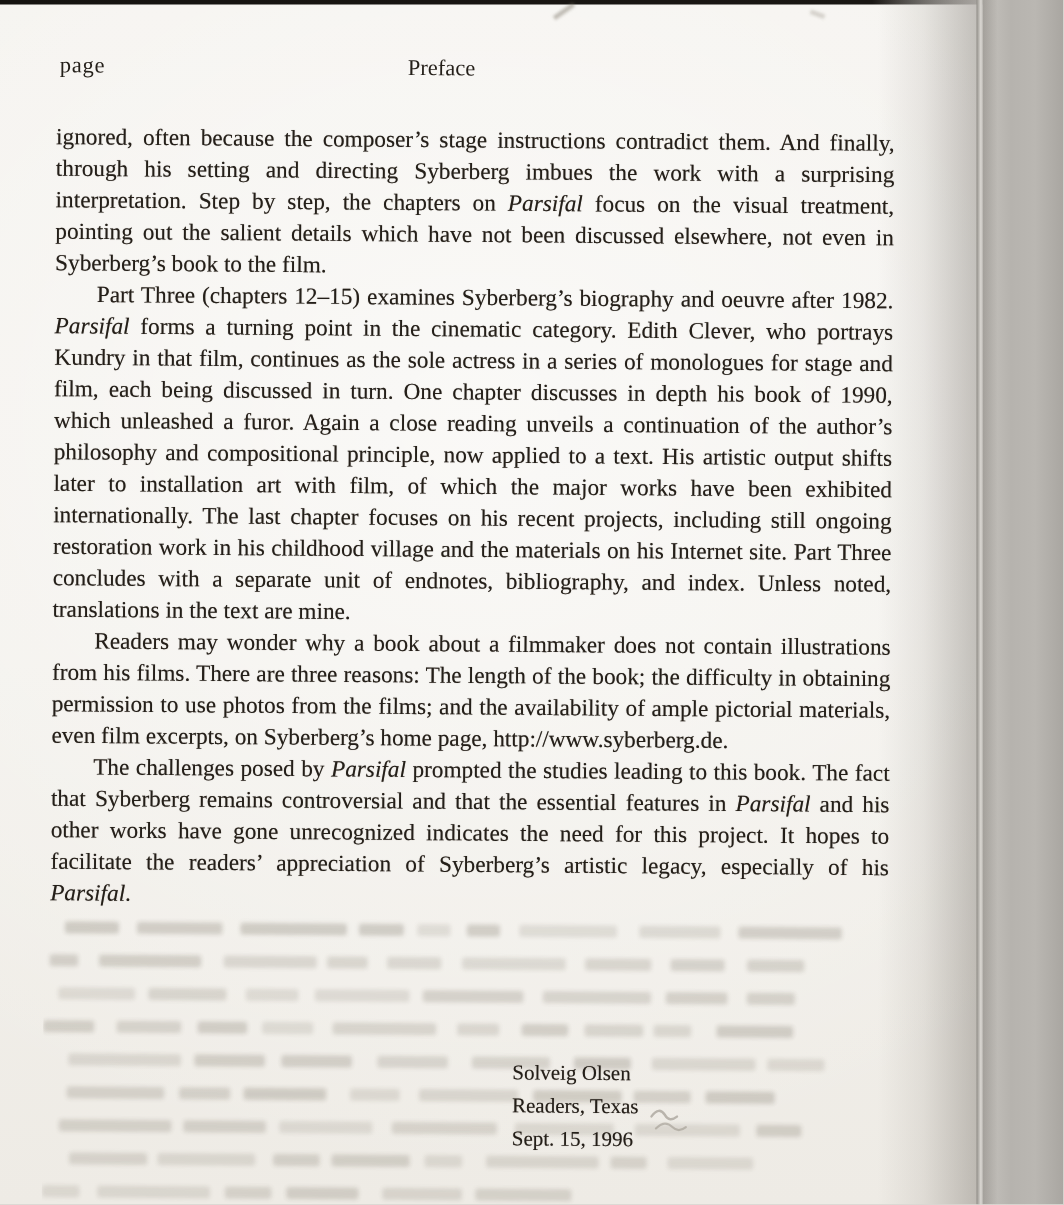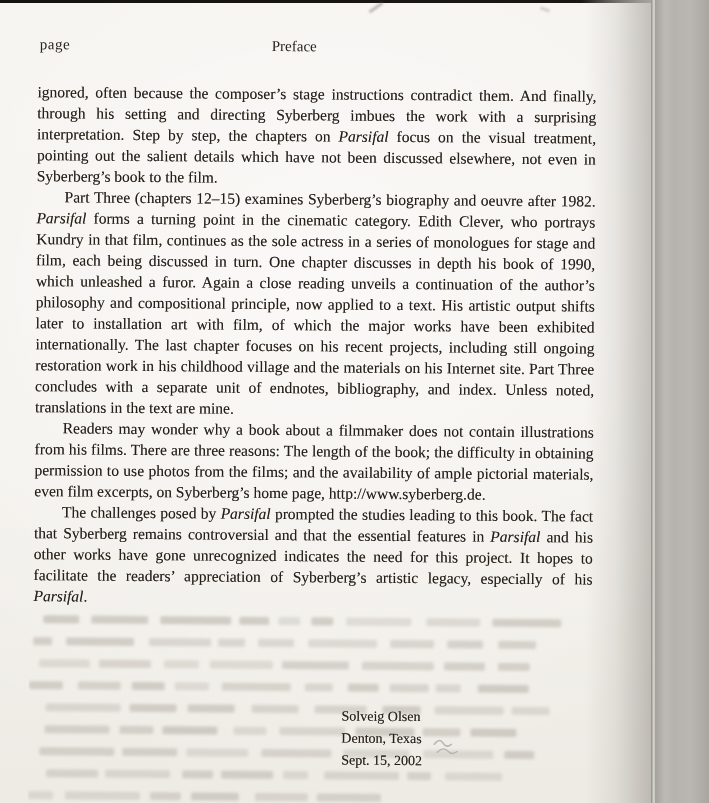--- a/index.html
+++ b/index.html
@@ -132,22 +132,22 @@
         <div class="ghost-row" style="padding-left: 0.0086688px;"><span class="ghost-word" style="width: 34.4228px; margin-right: 14.7694px; opacity: 0.89;"></span><span class="ghost-word" style="width: 43.0614px; margin-right: 10.6716px; opacity: 0.78;"></span><span class="ghost-word" style="width: 32.7274px; margin-right: 9.92381px; opacity: 0.93;"></span><span class="ghost-word" style="width: 34.3991px; margin-right: 12.9472px; opacity: 0.58;"></span><span class="ghost-word" style="width: 68.7885px; margin-right: 13.8712px; opacity: 0.75;"></span><span class="ghost-word" style="width: 28.1016px; margin-right: 15.2748px; opacity: 0.68;"></span><span class="ghost-word" style="width: 30.8424px; margin-right: 11.5513px; opacity: 0.9;"></span><span class="ghost-word" style="width: 39.1142px; margin-right: 7.01047px; opacity: 0.74;"></span><span class="ghost-word" style="width: 24.2838px; margin-right: 16.9052px; opacity: 0.67;"></span><span class="ghost-word" style="width: 51.4105px; margin-right: 12.9291px; opacity: 0.95;"></span></div>
         <div class="ghost-row" style="padding-left: 17.3062px;"><span class="ghost-word" style="width: 74.5177px; margin-right: 9.56717px; opacity: 0.65;"></span><span class="ghost-word" style="width: 46.7353px; margin-right: 10.9431px; opacity: 0.9;"></span><span class="ghost-word" style="width: 47.3818px; margin-right: 16.4399px; opacity: 0.9;"></span><span class="ghost-word" style="width: 47.2328px; margin-right: 16.1512px; opacity: 0.73;"></span><span class="ghost-word" style="width: 51.8901px; margin-right: 15.8865px; opacity: 0.76;"></span><span class="ghost-word" style="width: 37.5838px; margin-right: 14.4409px; opacity: 0.95;"></span><span class="ghost-word" style="width: 68.7032px; margin-right: 8.8037px; opacity: 0.66;"></span><span class="ghost-word" style="width: 37.7591px; margin-right: 7.49331px; opacity: 0.61;"></span></div>
         <div class="ghost-row" style="padding-left: 15.8776px;"><span class="ghost-word" style="width: 65.2963px; margin-right: 9.35515px; opacity: 0.8;"></span><span class="ghost-word" style="width: 34.5556px; margin-right: 8.85624px; opacity: 0.82;"></span><span class="ghost-word" style="width: 55.283px; margin-right: 16.1726px; opacity: 0.96;"></span><span class="ghost-word" style="width: 32.2171px; margin-right: 13.812px; opacity: 0.6;"></span><span class="ghost-word" style="width: 65.7545px; margin-right: 10.3445px; opacity: 0.69;"></span><span class="ghost-word" style="width: 58.215px; margin-right: 8.10813px; opacity: 0.93;"></span><span class="ghost-word" style="width: 38.6008px; margin-right: 9.75685px; opacity: 0.83;"></span><span class="ghost-word" style="width: 45.444px; margin-right: 12.5595px; opacity: 0.97;"></span></div>
         <div class="ghost-row" style="padding-left: 10.7882px;"><span class="ghost-word" style="width: 74.99px; margin-right: 7.74334px; opacity: 0.81;"></span><span class="ghost-word" style="width: 55.7149px; margin-right: 8.62747px; opacity: 0.82;"></span><span class="ghost-word" style="width: 62.4759px; margin-right: 12.8557px; opacity: 0.57;"></span><span class="ghost-word" style="width: 69.9397px; margin-right: 11.7573px; opacity: 0.75;"></span><span class="ghost-word" style="width: 65.8863px; margin-right: 14.5582px; opacity: 0.62;"></span><span class="ghost-word" style="width: 70.1589px; margin-right: 10.2484px; opacity: 0.59;"></span><span class="ghost-word" style="width: 30.6995px; margin-right: 7.63881px; opacity: 0.89;"></span></div>
         <div class="ghost-row" style="padding-left: 18.3825px;"><span class="ghost-word" style="width: 51.5355px; margin-right: 7.12749px; opacity: 0.73;"></span><span class="ghost-word" style="width: 65.2721px; margin-right: 11.4404px; opacity: 0.63;"></span><span class="ghost-word" style="width: 30.7746px; margin-right: 8.60276px; opacity: 0.82;"></span><span class="ghost-word" style="width: 51.7373px; margin-right: 10.1144px; opacity: 0.85;"></span><span class="ghost-word" style="width: 25.1637px; margin-right: 15.5435px; opacity: 0.6;"></span><span class="ghost-word" style="width: 75.4282px; margin-right: 8.39887px; opacity: 0.67;"></span><span class="ghost-word" style="width: 23.2048px; margin-right: 13.9047px; opacity: 0.75;"></span><span class="ghost-word" style="width: 57.361px; margin-right: 7.31648px; opacity: 0.58;"></span></div>
         <div class="ghost-row" style="padding-left: 0.0109677px;"><span class="ghost-word" style="width: 24.9764px; margin-right: 11.929px; opacity: 0.58;"></span><span class="ghost-word" style="width: 75.2211px; margin-right: 10.1333px; opacity: 0.62;"></span><span class="ghost-word" style="width: 30.3285px; margin-right: 10.2342px; opacity: 0.76;"></span><span class="ghost-word" style="width: 47.7706px; margin-right: 16.8025px; opacity: 0.87;"></span><span class="ghost-word" style="width: 52.6252px; margin-right: 8.57789px; opacity: 0.68;"></span><span class="ghost-word" style="width: 64.0152px; margin-right: 14.5091px; opacity: 0.77;"></span></div>
       </div>
 
     <div class="signature">
       <div>Solveig Olsen</div>
-      <div>Denton, Texas</div>
-      <div>Sept. 15, 2002</div>
+      <div>Readers, Texas</div>
+      <div>Sept. 15, 1996</div>
     </div>
 
     <svg class="pen-mark" width="30" height="24" viewBox="0 0 30 24">
       <path d="M4 8 q 5 -7 9 -1 q 3 5 8 1" fill="none" stroke="#8d877d" stroke-width="1.6" stroke-linecap="round"></path>
       <path d="M7 16 q 6 -6 11 -1 q 4 4 9 0" fill="none" stroke="#9a948a" stroke-width="1.4" stroke-linecap="round"></path>
     </svg>
 
   </div>
 
   <div class="gutter-shadow"></div>

